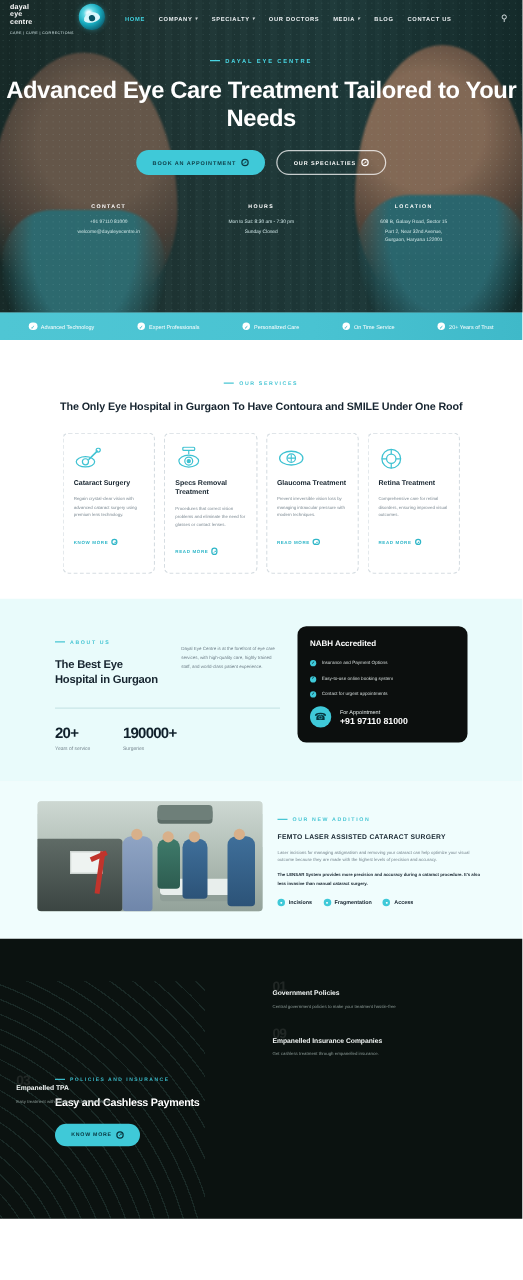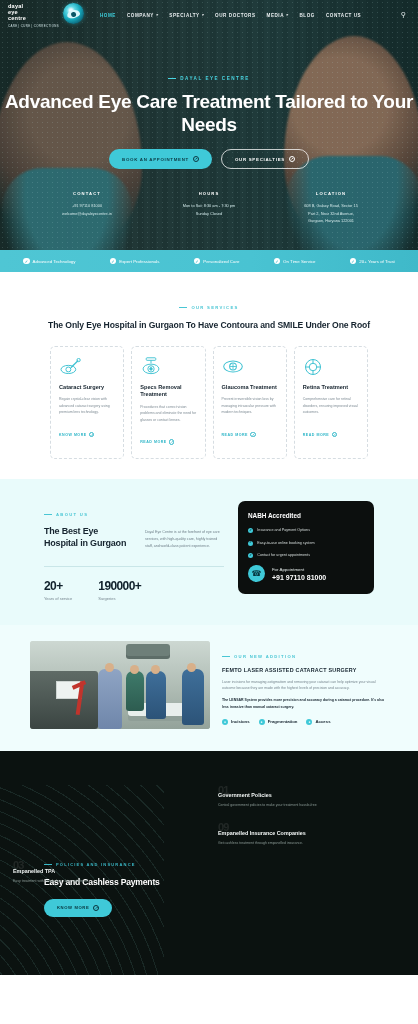--- a/index.html
+++ b/index.html
@@ -39,21 +39,21 @@
     display:flex;align-items:center;justify-content:center;flex:none;box-shadow:0 0 4px rgba(60,220,235,.35)}
   .logo-eye{width:13px;height:8px;border-radius:50% 50% 50% 50%/60% 60% 40% 40%;background:#d9f6fb;position:relative;transform:rotate(-12deg)}
   .logo-eye:after{content:"";position:absolute;left:4px;top:1.6px;width:5px;height:5px;border-radius:50%;background:#0a5566}
   nav{display:flex;align-items:center;gap:11px;margin-left:14px;flex:1}
   nav a{color:#e9eef0;font-size:4.6px;font-weight:700;letter-spacing:.55px;text-decoration:none;white-space:nowrap;display:flex;align-items:center;gap:2px}
   nav a.active{color:#3fd0dd}
   .caret{font-size:3.6px;opacity:.85}
   .search-ic{color:#dfe7e8;font-size:7px;margin-right:4px}
 
   
-  .hero-in{position:relative;z-index:6;text-align:center;padding-top:65px}
+  .hero-in{position:relative;z-index:6;text-align:center;padding-top:36px}
   .eyebrow{color:#49d5e2;font-size:4.6px;letter-spacing:1.5px;font-weight:700;display:inline-flex;align-items:center;gap:4px}
   .eyebrow:before{content:"";width:8px;height:1px;background:#49d5e2;display:inline-block}
   h1.hero-h{color:#fff;font-size:19px;line-height:1.22;font-weight:700;letter-spacing:-.3px;margin-top:7px}
   .btn-row{display:flex;gap:9px;justify-content:center;margin-top:13px}
   .btn{border-radius:20px;font-size:4.4px;font-weight:700;letter-spacing:.7px;display:inline-flex;align-items:center;gap:4px;padding:6px 13px;cursor:pointer}
   .btn-p{background:#3fc9d8;color:#0c3a44;border:none}
   .btn-o{background:transparent;color:#fff;border:.8px solid rgba(255,255,255,.75)}
   .btn .ic{width:6px;height:6px;border-radius:50%;border:.7px solid currentColor;display:inline-flex;align-items:center;justify-content:center;font-size:3.4px}
 
   
@@ -77,21 +77,21 @@
   .card .icn{height:22px;display:flex;align-items:center;margin-bottom:6px;color:#3fc2d2}
   .card h3{font-size:5.6px;font-weight:700;line-height:1.32;color:#16242f;margin-bottom:5px}
   .card p{font-size:3.5px;line-height:1.85;color:#7e8b94;margin-bottom:6px}
   .more{font-size:3.6px;font-weight:700;letter-spacing:.5px;color:#2fb6c8;display:inline-flex;align-items:center;gap:2.5px}
   .more .ar{width:5.2px;height:5.2px;border-radius:50%;border:.6px solid #2fb6c8;display:inline-flex;align-items:center;justify-content:center;font-size:3px}
 
   
   .about{background:#e9fbfb;padding:22px 0 24px;position:relative}
   .about-in{display:flex;padding:0 44px;gap:14px;align-items:flex-start}
   .about-l{flex:1.55}
-  .about-l .top{display:flex;gap:14px;align-items:flex-end}
+  .about-l .top{display:flex;gap:14px;align-items:center}
   .about-l h2{font-size:9px;line-height:1.38;font-weight:700;color:#16242f;margin-top:6px;letter-spacing:-.2px}
   .about-l .desc{font-size:3.6px;line-height:1.95;color:#6d7d87;flex:1;padding-top:2px}
   .rule{height:.7px;background:#c9e6e8;margin:16px 0 12px}
   .stats{display:flex;gap:26px}
   .stats .n{font-size:12px;font-weight:700;color:#10202b;letter-spacing:-.6px}
   .stats .l{font-size:4px;color:#75858e;margin-top:3px}
   .nabh{flex:1;background:#0c0f0e;border-radius:7px;padding:11px 10px 12px;color:#fff;align-self:flex-start}
   .nabh h3{font-size:6.4px;font-weight:700;margin-bottom:8px}
   .nabh li{list-style:none;display:flex;gap:4px;font-size:3.7px;line-height:1.75;color:#d7dedd;margin-bottom:6px}
   .nabh li .d{width:5.4px;height:5.4px;border-radius:50%;background:#3fc9d8;color:#07262c;font-size:3.2px;display:flex;align-items:center;justify-content:center;flex:none;margin-top:1px;font-weight:700}

